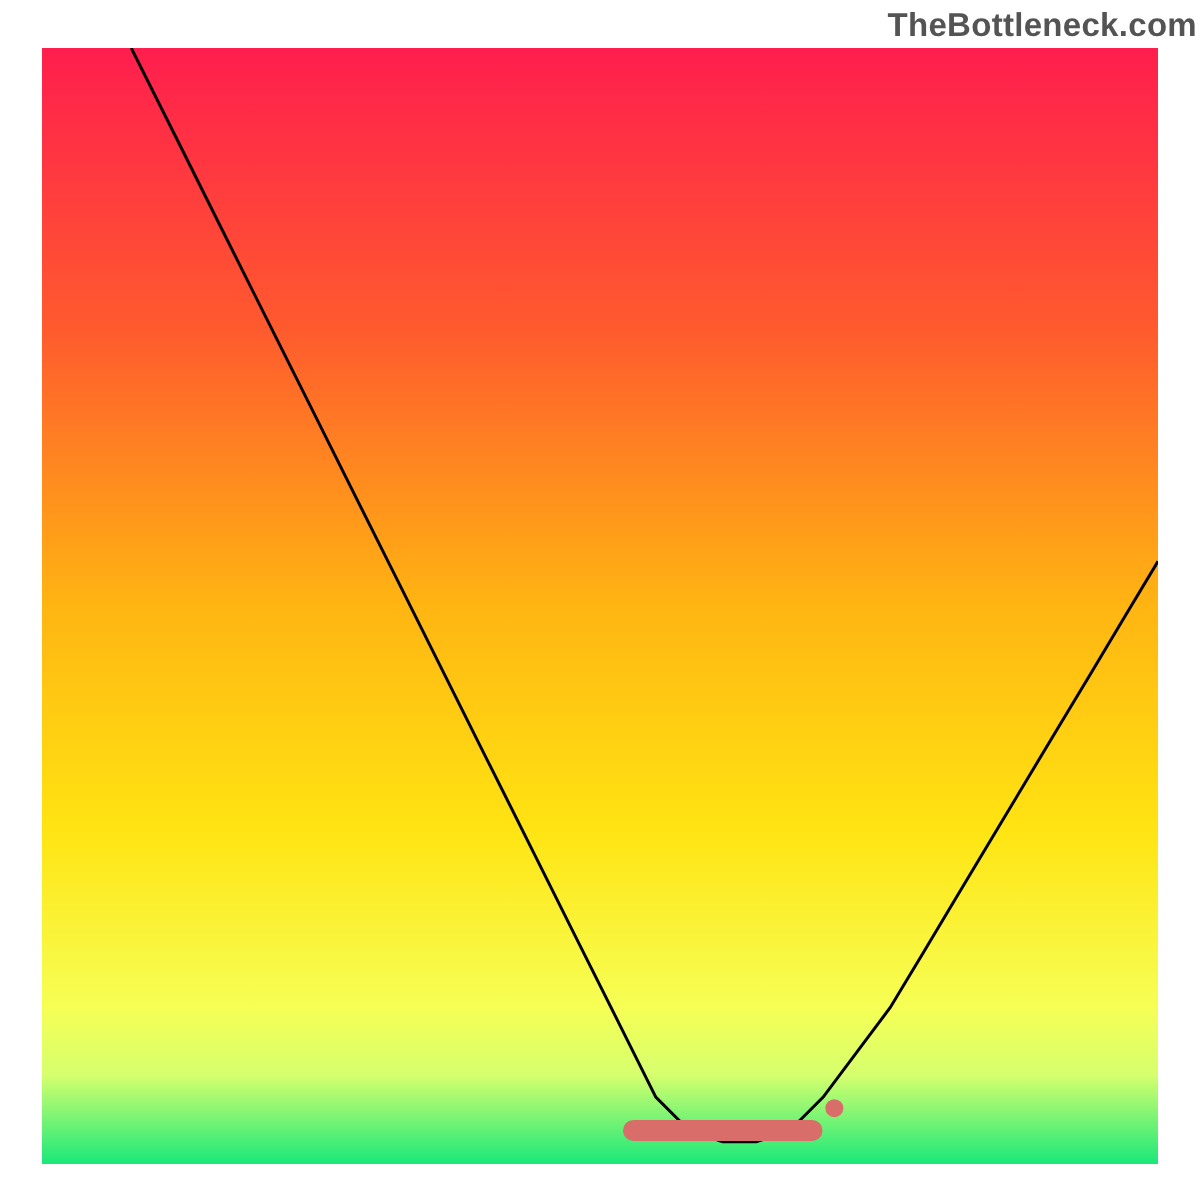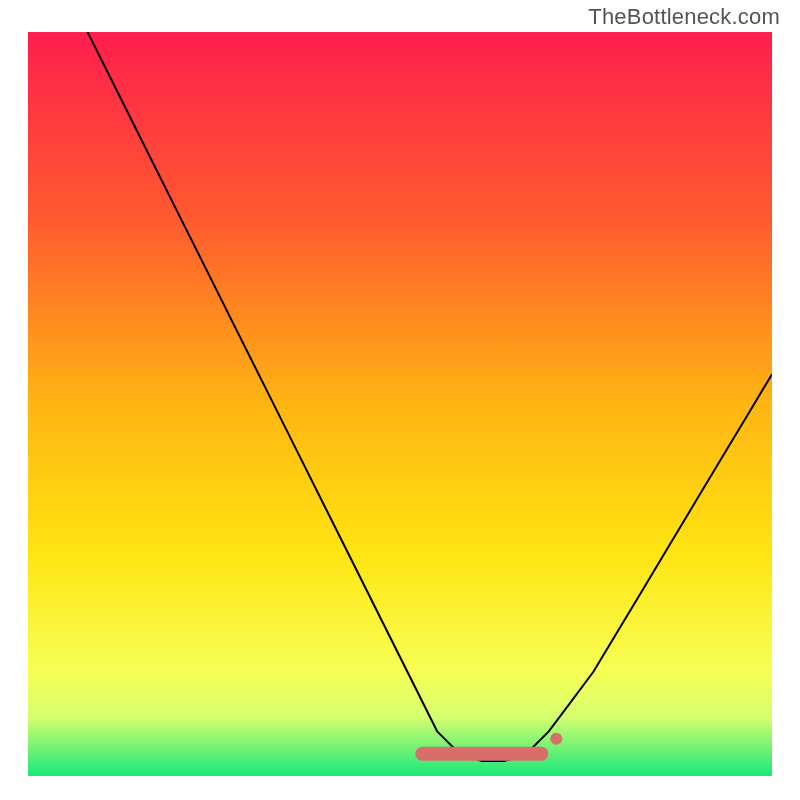--- a/index.html
+++ b/index.html
@@ -13,24 +13,24 @@
   }
   .frame {
     position: relative;
     width: 800px;
     height: 800px;
     background: #ffffff;
   }
   .watermark {
     position: absolute;
     top: 4px;
-    right: 20px;
+    right: 2px;
     color: #545454;
     font-size: 22px;
-    font-weight: 400;
+    font-weight: 700;
     z-index: 5;
     letter-spacing: 0.2px;
   }
   .plot-area {
     position: absolute;
     top: 32px;
     left: 28px;
     width: 744px;
     height: 744px;
     background: #000000;

